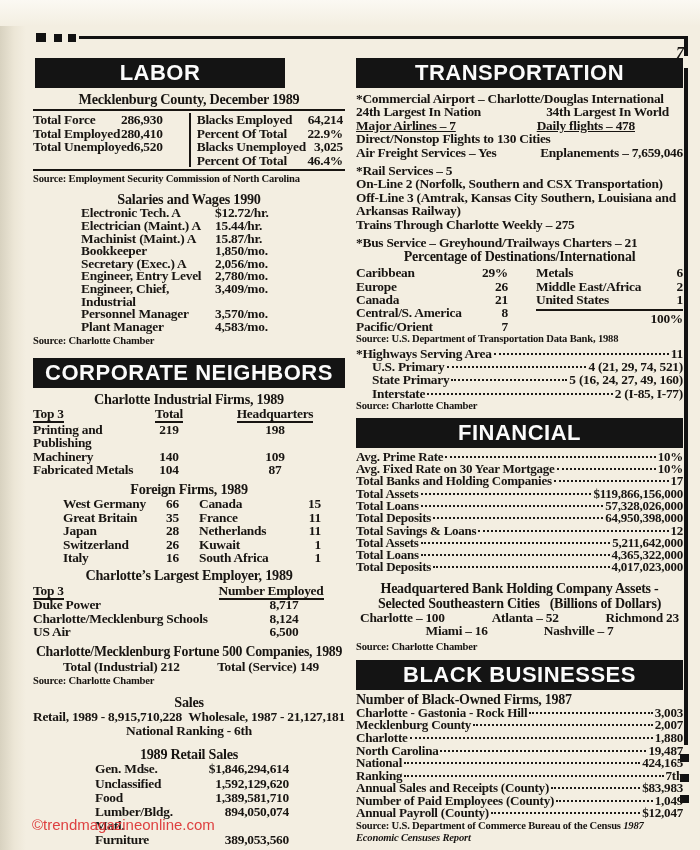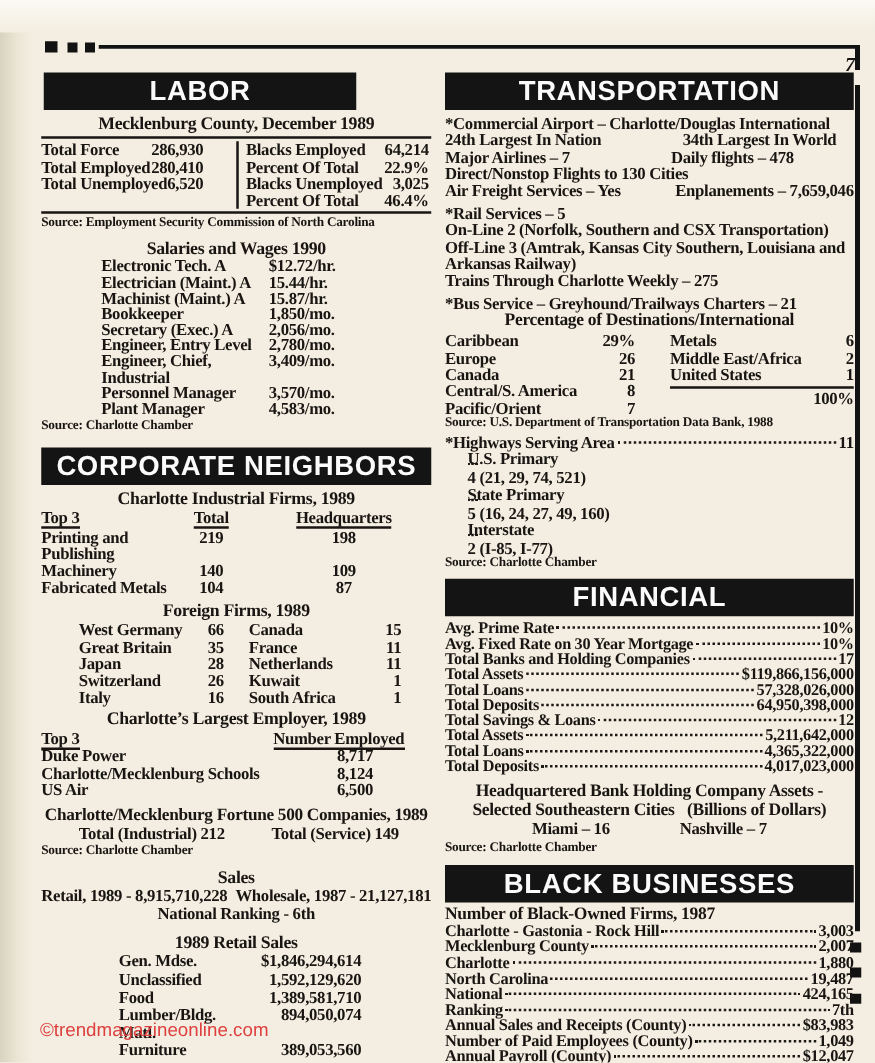--- a/index.html
+++ b/index.html
@@ -71,21 +71,21 @@
   .dl{display:flex;align-items:baseline;}
   .dl .dots{flex:1;border-bottom:2px dotted #1d1a17;margin:0 2px;position:relative;top:-3px;min-width:8px;}
   .dl .lab,.dl .val{white-space:nowrap;}
   
   .dest{display:flex;margin-top:1px;}
   .dest-l{flex:0 0 152px;}
   .dest-r{flex:1;padding-left:28px;}
   .dest .kv{line-height:13.3px;}
   .dest-rule{border-top:2px solid #181512;margin-top:3px;}
   .dest-total{text-align:right;line-height:15px;}
-  .hw-indent{padding-left:16px;flex-direction:column;}
+  .hw-indent{padding-left:16px;}
   .fin .dl{line-height:12.3px;font-size:13px;}
   .bb .dl{line-height:12.6px;font-size:13.1px;}
   .cities1{display:flex;justify-content:space-between;padding:0 4px;line-height:13.6px;}
   .cities2{display:flex;justify-content:center;gap:56px;line-height:13.6px;}
   .bank-h2{display:flex;justify-content:center;gap:10px;font-weight:700;font-size:14px;line-height:13.8px;}
 </style>
 </head>
 <body>
 
 <div class="edge-left"></div>
@@ -302,21 +302,21 @@
 
 <div class="col-right">
 
   <div class="sec-bar">TRANSPORTATION</div>
 
   <div style="margin-top:4px;line-height:13.4px;">*Commercial Airport –  Charlotte/Douglas International</div>
   <div class="pair" style="padding-right:14px;">
     <span>24th Largest In Nation</span>
     <span>34th Largest In World</span>
   </div>
-  <div class="pair" style="padding-right:48px;">
+  <div class="pair" style="padding-right:48px;text-decoration:underline;">
     <span>Major Airlines – 7</span>
     <span>Daily flights – 478</span>
   </div>
   <div style="line-height:13.4px;">Direct/Nonstop Flights to 130 Cities</div>
   <div class="pair">
     <span>Air Freight Services – Yes</span>
     <span>Enplanements  – 7,659,046</span>
   </div>
 
   <div style="margin-top:5px;line-height:13.4px;">*Rail Services  – 5</div>
@@ -446,20 +446,25 @@
         <span class="dots"></span>
         <span class="val">4,017,023,000</span>
       </div>
   </div>
 
   <div class="serif-h" style="margin-top:7px;font-size:14px;">Headquartered Bank Holding Company Assets -</div>
   <div class="bank-h2">
     <span>Selected Southeastern Cities</span>
     <span>(Billions of Dollars)</span>
   </div>
+  <div class="cities1">
+    <span>Charlotte – 100</span>
+    <span>Atlanta – 52</span>
+    <span>Richmond 23</span>
+  </div>
   <div class="cities2">
     <span>Miami – 16</span>
     <span>Nashville – 7</span>
   </div>
   <div class="src" style="margin-top:3px;">Source: Charlotte Chamber</div>
 
   <div class="sec-bar" style="margin-top:7px;">BLACK BUSINESSES</div>
 
   <div style="margin-top:3px;font-size:14px;line-height:14px;">Number of Black-Owned Firms, 1987</div>
   <div class="bb">

